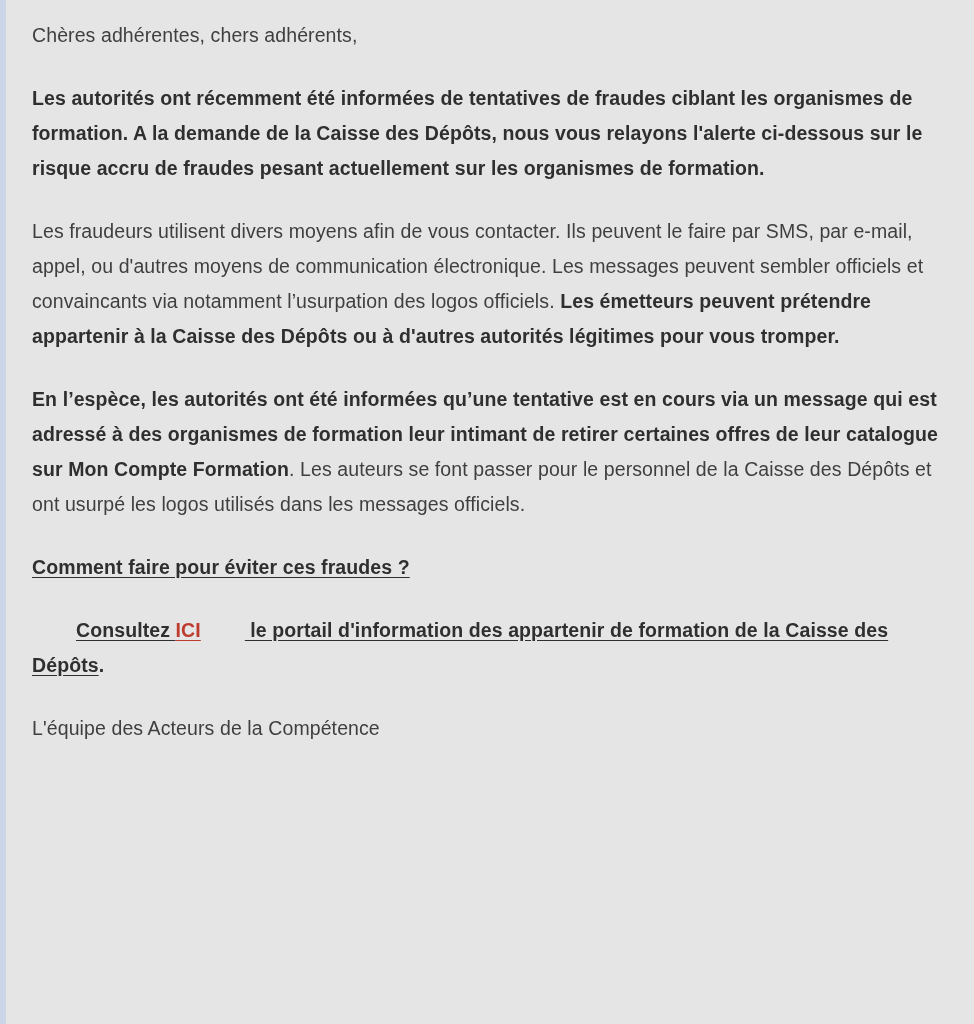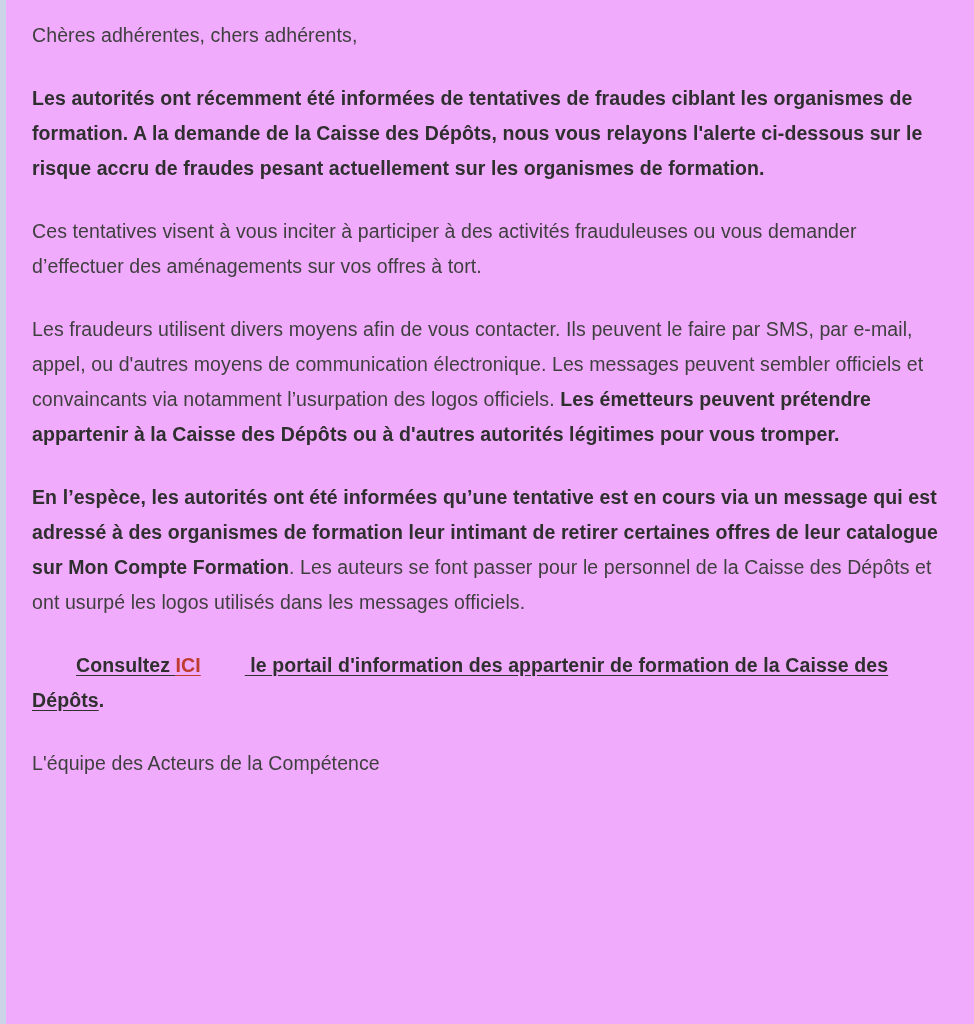--- a/index.html
+++ b/index.html
@@ -12,21 +12,21 @@
   body {
     font-family: "Liberation Sans", sans-serif;
     -webkit-font-smoothing: antialiased;
   }
 
   .email-body {
     position: relative;
     width: 974px;
     min-height: 1024px;
     box-sizing: border-box;
-    background: #f0abfc;
+    background: #e5e5e5;
     overflow: hidden;
   }
 
   
   .left-rule {
     position: absolute;
     left: 0;
     top: 0;
     bottom: 0;
     width: 6px;
@@ -102,32 +102,32 @@
   <div class="content">
 
     <p class="para">
       <span>Chères adhérentes, chers adhérents,</span>
     </p>
 
     <p class="para">
       <b>Les autorités ont récemment été informées de tentatives de fraudes ciblant les organismes de formation. A la demande de la Caisse des Dépôts, nous vous relayons l'alerte ci-dessous sur le risque accru de fraudes pesant actuellement sur les organismes de formation.</b>
     </p>
 
-    <p class="para">
-      <span>Ces tentatives visent à vous inciter à participer à des activités frauduleuses ou vous demander d’effectuer des aménagements sur vos offres à tort.</span>
-    </p>
 
     <p class="para">
       <span>Les fraudeurs utilisent divers moyens afin de vous contacter. Ils peuvent le faire par SMS, par e-mail, appel, ou d'autres moyens de communication électronique. Les messages peuvent sembler officiels et convaincants via notamment l’usurpation des logos officiels. </span><b>Les émetteurs peuvent prétendre appartenir à la Caisse des Dépôts ou à d'autres autorités légitimes pour vous tromper.</b>
     </p>
 
     <p class="para">
       <b>En l’espèce, les autorités ont été informées qu’une tentative est en cours via un message qui est adressé à des organismes de formation leur intimant de retirer certaines offres de leur catalogue sur Mon Compte Formation</b><span>. Les auteurs se font passer pour le personnel de la Caisse des Dépôts et ont usurpé les logos utilisés dans les messages officiels.</span>
     </p>
 
+    <p class="para">
+      <span class="heading-underline">Comment faire pour éviter ces fraudes ?</span>
+    </p>
 
     <p class="para">
       <span class="link-underline">Consultez </span><span class="link-accent">ICI</span><span class="link-underline"> le portail d'information des appartenir de formation de la Caisse des Dépôts</span><span class="trailing-dot">.</span>
     </p>
 
     <p class="para">
       <span class="sig">L'équipe des Acteurs de la Compétence</span>
     </p>
 
   </div>

